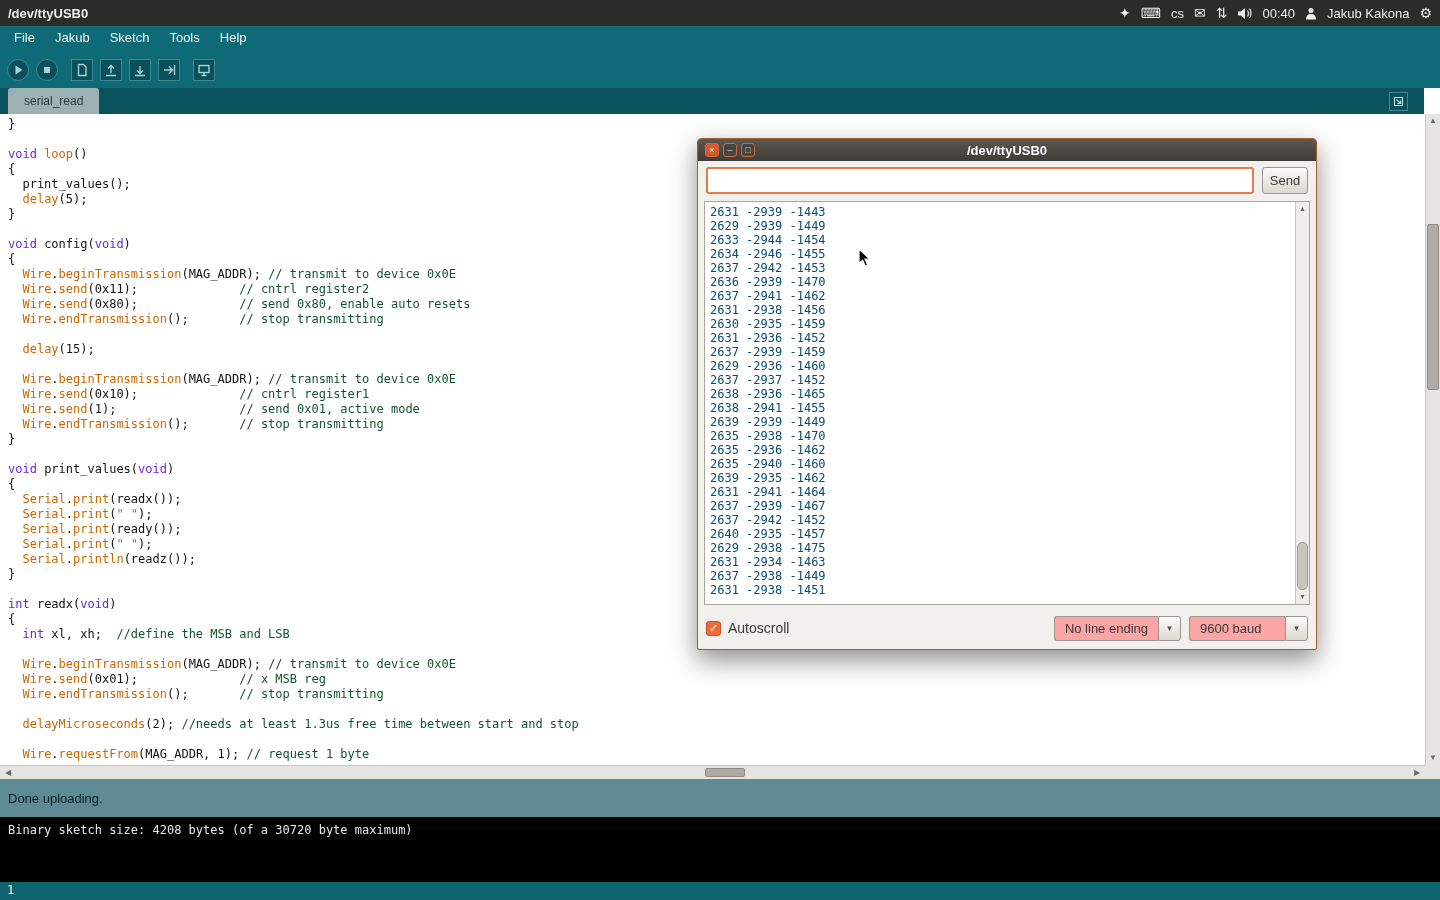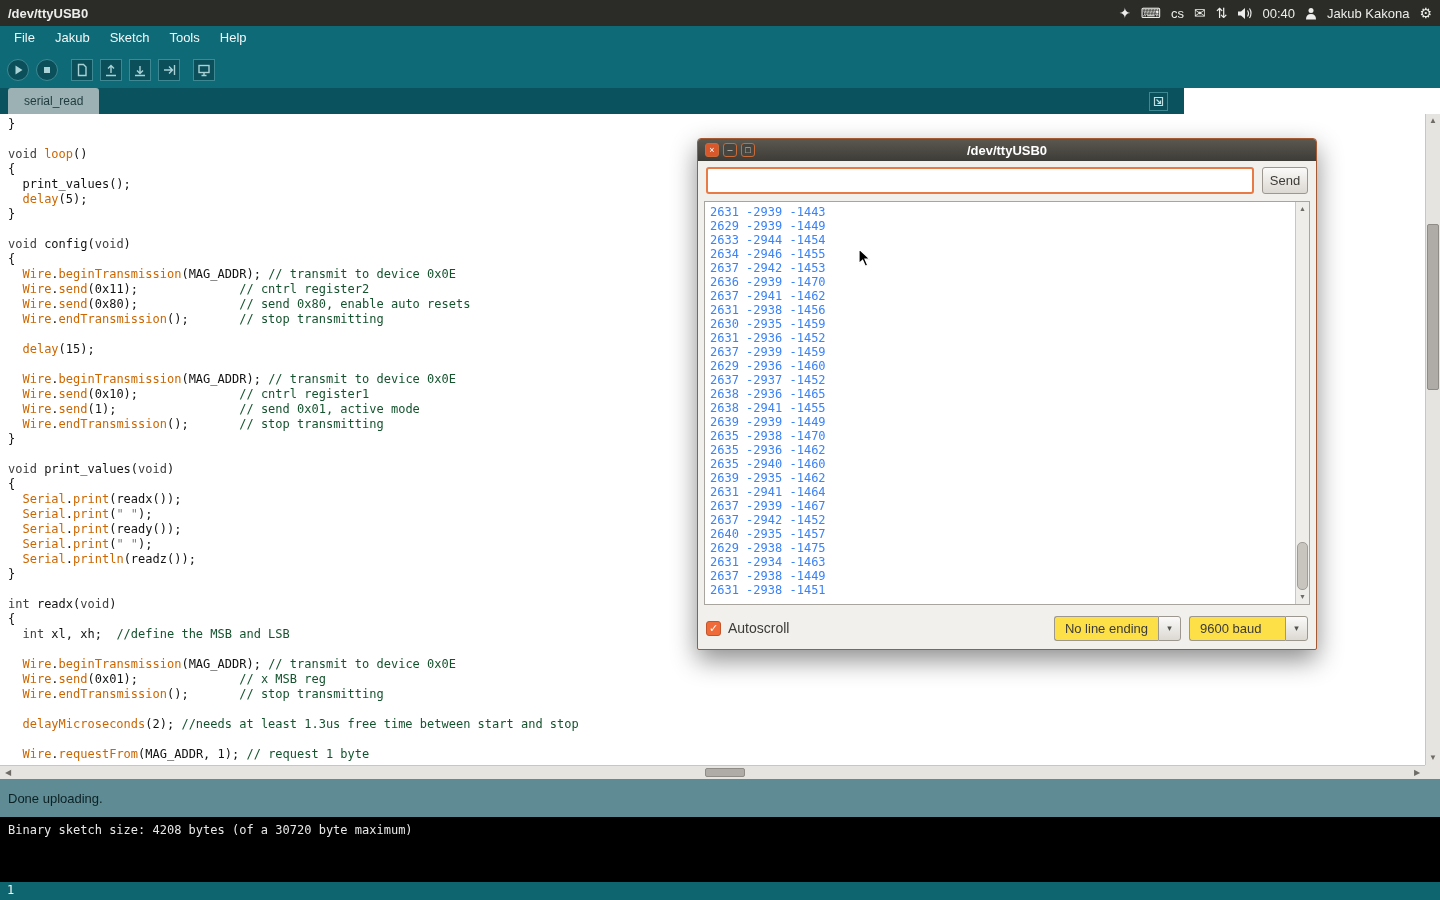--- a/index.html
+++ b/index.html
@@ -16,32 +16,32 @@
   
   .menubar{position:absolute;left:0;top:26px;width:1440px;height:26px;background:#0E6A76;
            display:flex;align-items:flex-start;padding:0 4px;color:#F2F7F7;font-size:13px;z-index:20}
   .menu-item{padding:4px 10px;cursor:default}
   .toolbar{position:absolute;left:0;top:52px;width:1440px;height:36px;background:#0E6A76;
            display:flex;align-items:center;gap:7px;padding:0 7px;z-index:20}
   .tbtn{width:22px;height:22px;background:#0A4F5A;border:1px solid #3D8893;
         display:flex;align-items:center;justify-content:center;cursor:pointer}
   .tbtn.round{border-radius:50%}
   .tbtn.gapL{margin-left:6px}
-  .tabbar{position:absolute;left:0;top:88px;width:1184px;height:26px;background:#0A525D;z-index:20}
+  .tabbar{position:absolute;left:0;top:88px;width:1424px;height:26px;background:#0A525D;z-index:20}
   .tab{position:absolute;left:8px;bottom:0;background:#9BB1B3;color:#1F3B3E;font-size:12px;
        padding:0 16px;height:26px;display:flex;align-items:center;border-radius:3px 3px 0 0}
   .tab-menu{position:absolute;right:16px;top:4px;width:19px;height:19px;background:#0A4F5A;
             border:1px solid #3D8893;display:flex;align-items:center;justify-content:center;cursor:pointer}
 
   
   .editor{position:absolute;left:0;top:114px;width:1425px;height:651px;background:#fff;overflow:hidden;z-index:1}
   #code-lines{padding:3px 0 0 8px;font-family:"DejaVu Sans Mono",monospace;font-size:12px;
               line-height:15px;white-space:pre}
   .tk-p{color:#121212}
-  .tk-k{color:#404040}
+  .tk-k{color:#6d28d9}
   .tk-b{color:#CC6600;font-weight:normal}
   .tk-o{color:#CC6600}
   .tk-c{color:#14532d}
   .tk-s{color:#7E7E7E}
 
   
   .vscroll{position:absolute;right:0;top:114px;width:15px;height:651px;background:#E6E4E1;
            border-left:1px solid #C9C6C2;z-index:2}
   .vthumb{position:absolute;left:1px;top:110px;width:12px;height:166px;background:#AFACA7;
           border:1px solid #8F8C87;border-radius:2px}
@@ -74,31 +74,31 @@
   .wbtn.min,.wbtn.max{background:#474540;color:#D8D4CE}
   .smrow1{position:absolute;left:8px;top:28px;right:8px;height:27px;display:flex;gap:8px}
   .sminput{flex:1;height:27px;border:2px solid #E87A45;border-radius:3px;background:#fff;
            padding:0 6px;font-size:13px;outline:none;font-family:"Liberation Sans",sans-serif}
   .smsend{width:46px;height:27px;border:1px solid #9C978F;border-radius:3px;
           background:linear-gradient(#FBFAF9,#DCD8D2);font-size:13px;color:#3C3B37;cursor:pointer;
           font-family:"Liberation Sans",sans-serif}
   .smout{position:absolute;left:6px;top:62px;right:6px;bottom:44px;background:#fff;border:1px solid #A8A49E}
   #serial-lines{position:absolute;left:5px;top:3px;right:16px;bottom:2px;
                 font-family:"DejaVu Sans Mono",monospace;font-size:12px;line-height:14px;
-                white-space:pre;color:#3b82f6;overflow:hidden}
+                white-space:pre;color:#0c4a6e;overflow:hidden}
   .smscroll{position:absolute;right:0;top:0;bottom:0;width:14px;background:#EFEDEA;border-left:1px solid #C9C6C2}
   .smscroll .arr{position:absolute;left:0;width:13px;text-align:center;font-size:7px;color:#6F6C67;line-height:12px}
   .smthumb{position:absolute;left:1px;bottom:14px;width:11px;height:48px;background:#C8C5BF;
            border:1px solid #A19D96;border-radius:5px}
   .smbottom{position:absolute;left:8px;right:8px;bottom:7px;height:28px;display:flex;align-items:center}
   .chk{width:15px;height:15px;background:#EF6C3A;border:1px solid #C2552B;border-radius:3px;color:#fff;
        font-size:11px;line-height:1;display:flex;align-items:center;justify-content:center;margin-right:7px;cursor:pointer}
   .chklabel{font-size:14px;color:#3C3B37}
   .combo{display:flex;margin-left:8px;height:25px}
-  .combo .cval{background:#fde047;border:1px solid #9C978F;border-right:none;border-radius:3px 0 0 3px;
+  .combo .cval{background:#fca5a5;border:1px solid #9C978F;border-right:none;border-radius:3px 0 0 3px;
                font-size:13px;color:#3C3B37;display:flex;align-items:center;padding:0 10px;min-width:96px}
   .combo .cbtn{width:23px;border:1px solid #9C978F;border-radius:0 3px 3px 0;
                background:linear-gradient(#FBFAF9,#DCD8D2);display:flex;align-items:center;
                justify-content:center;font-size:9px;color:#55524C;cursor:pointer}
 
   .cursor{position:absolute;left:858px;top:248px;z-index:60;pointer-events:none}
 </style>
 </head>
 <body>
 

